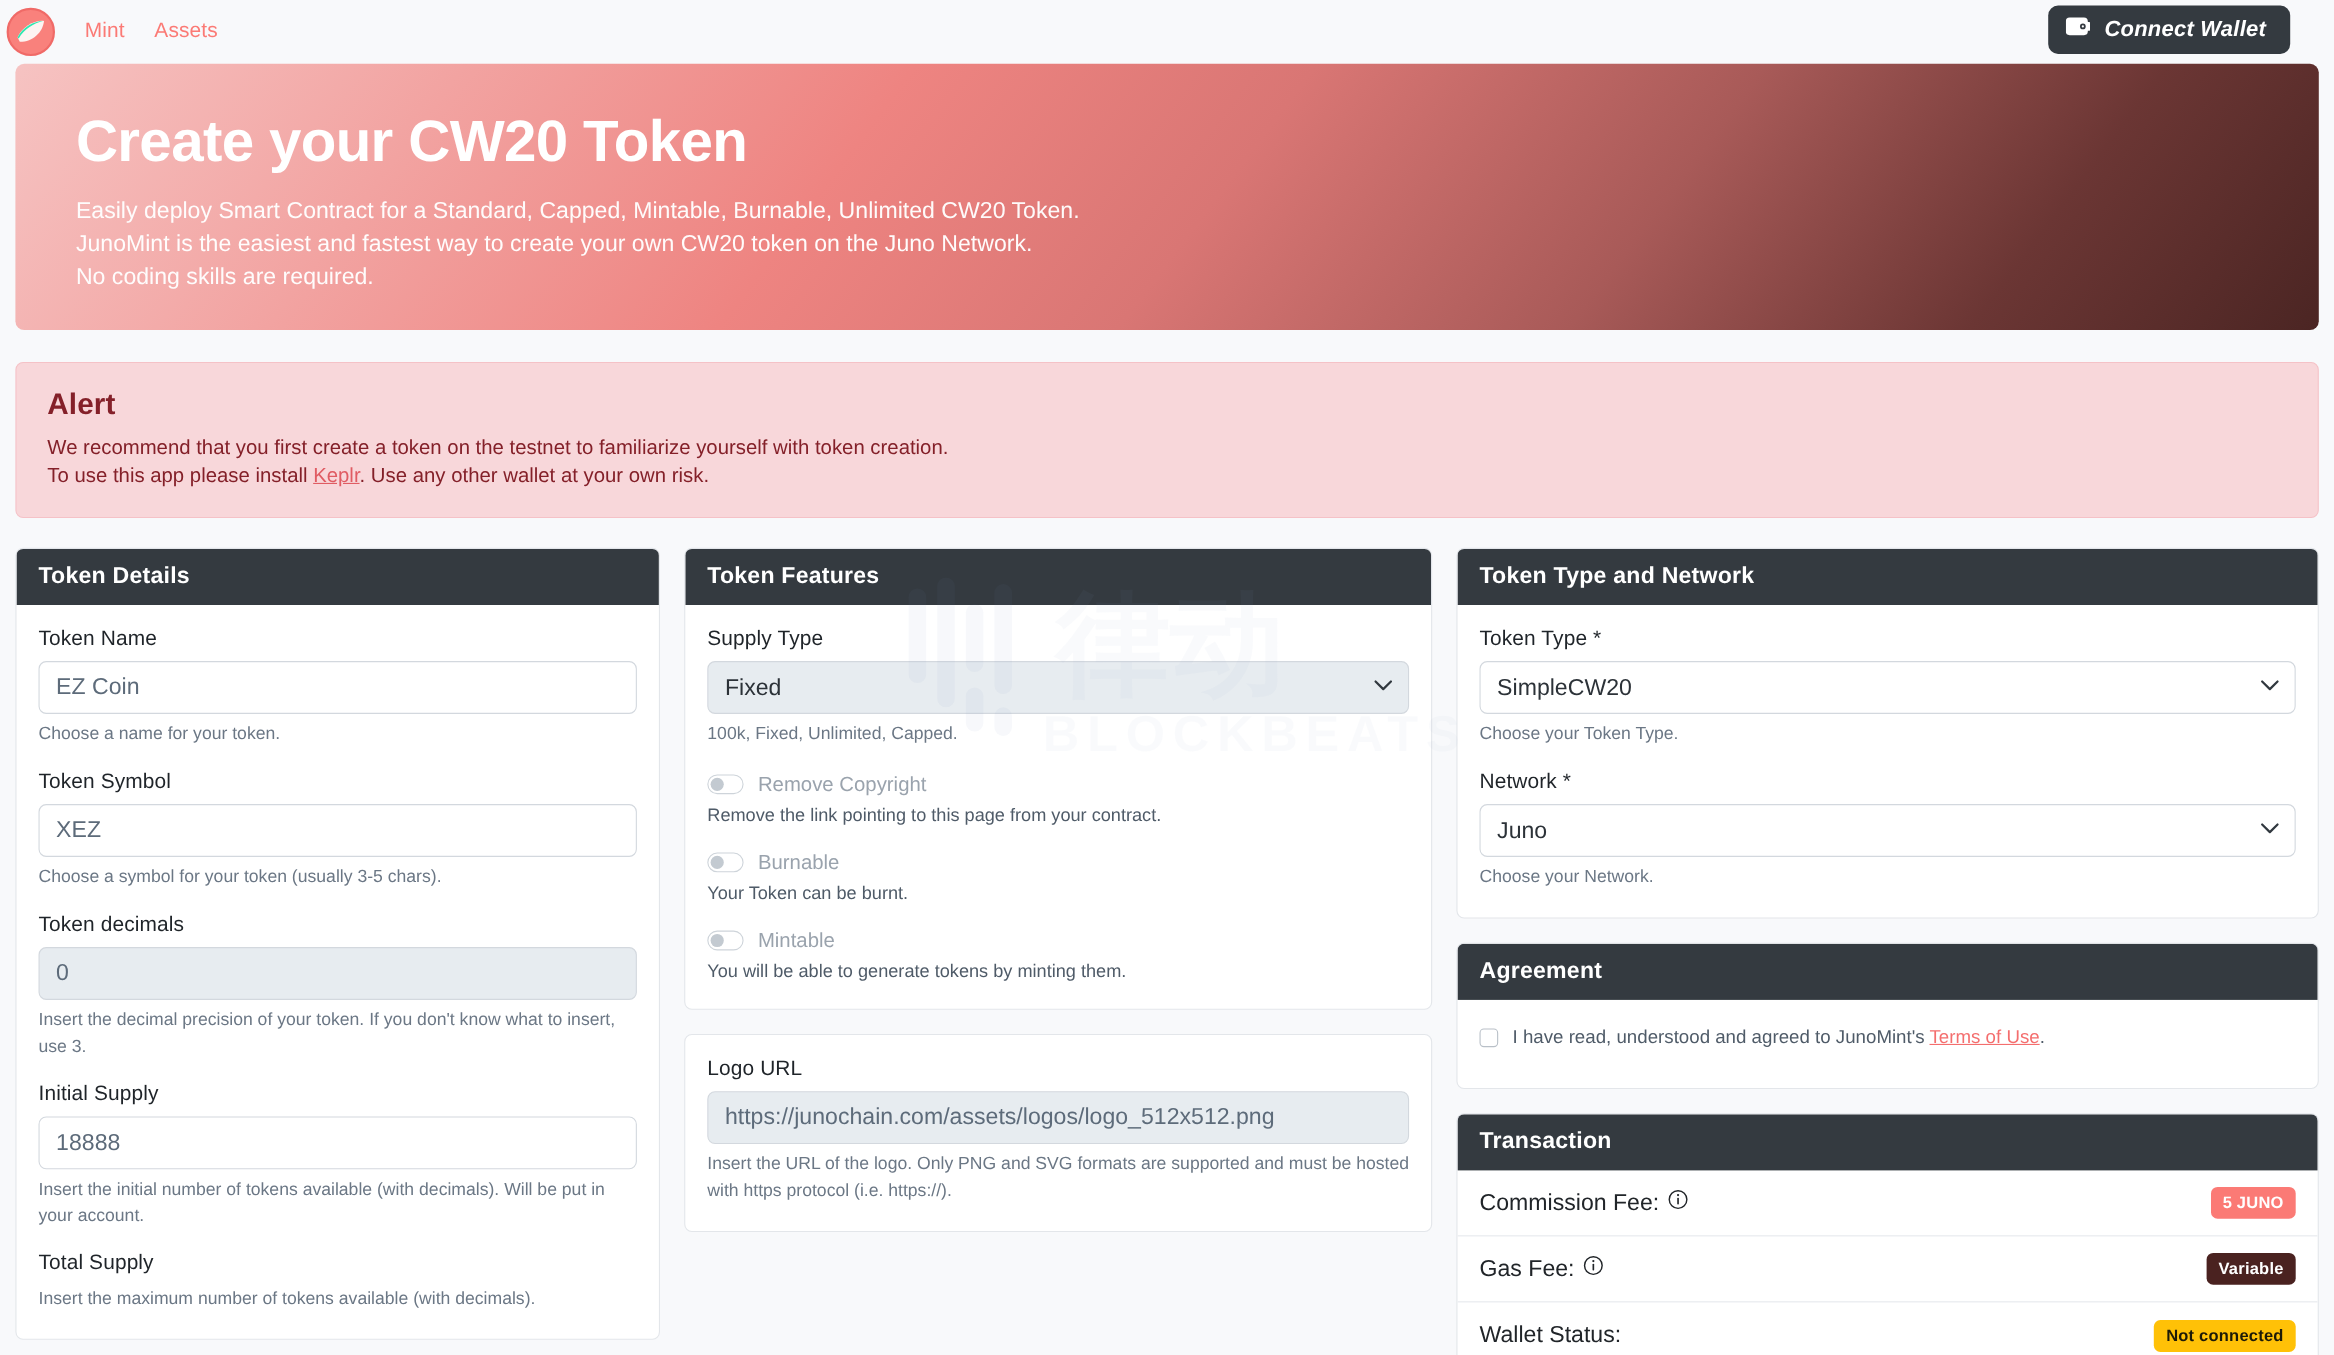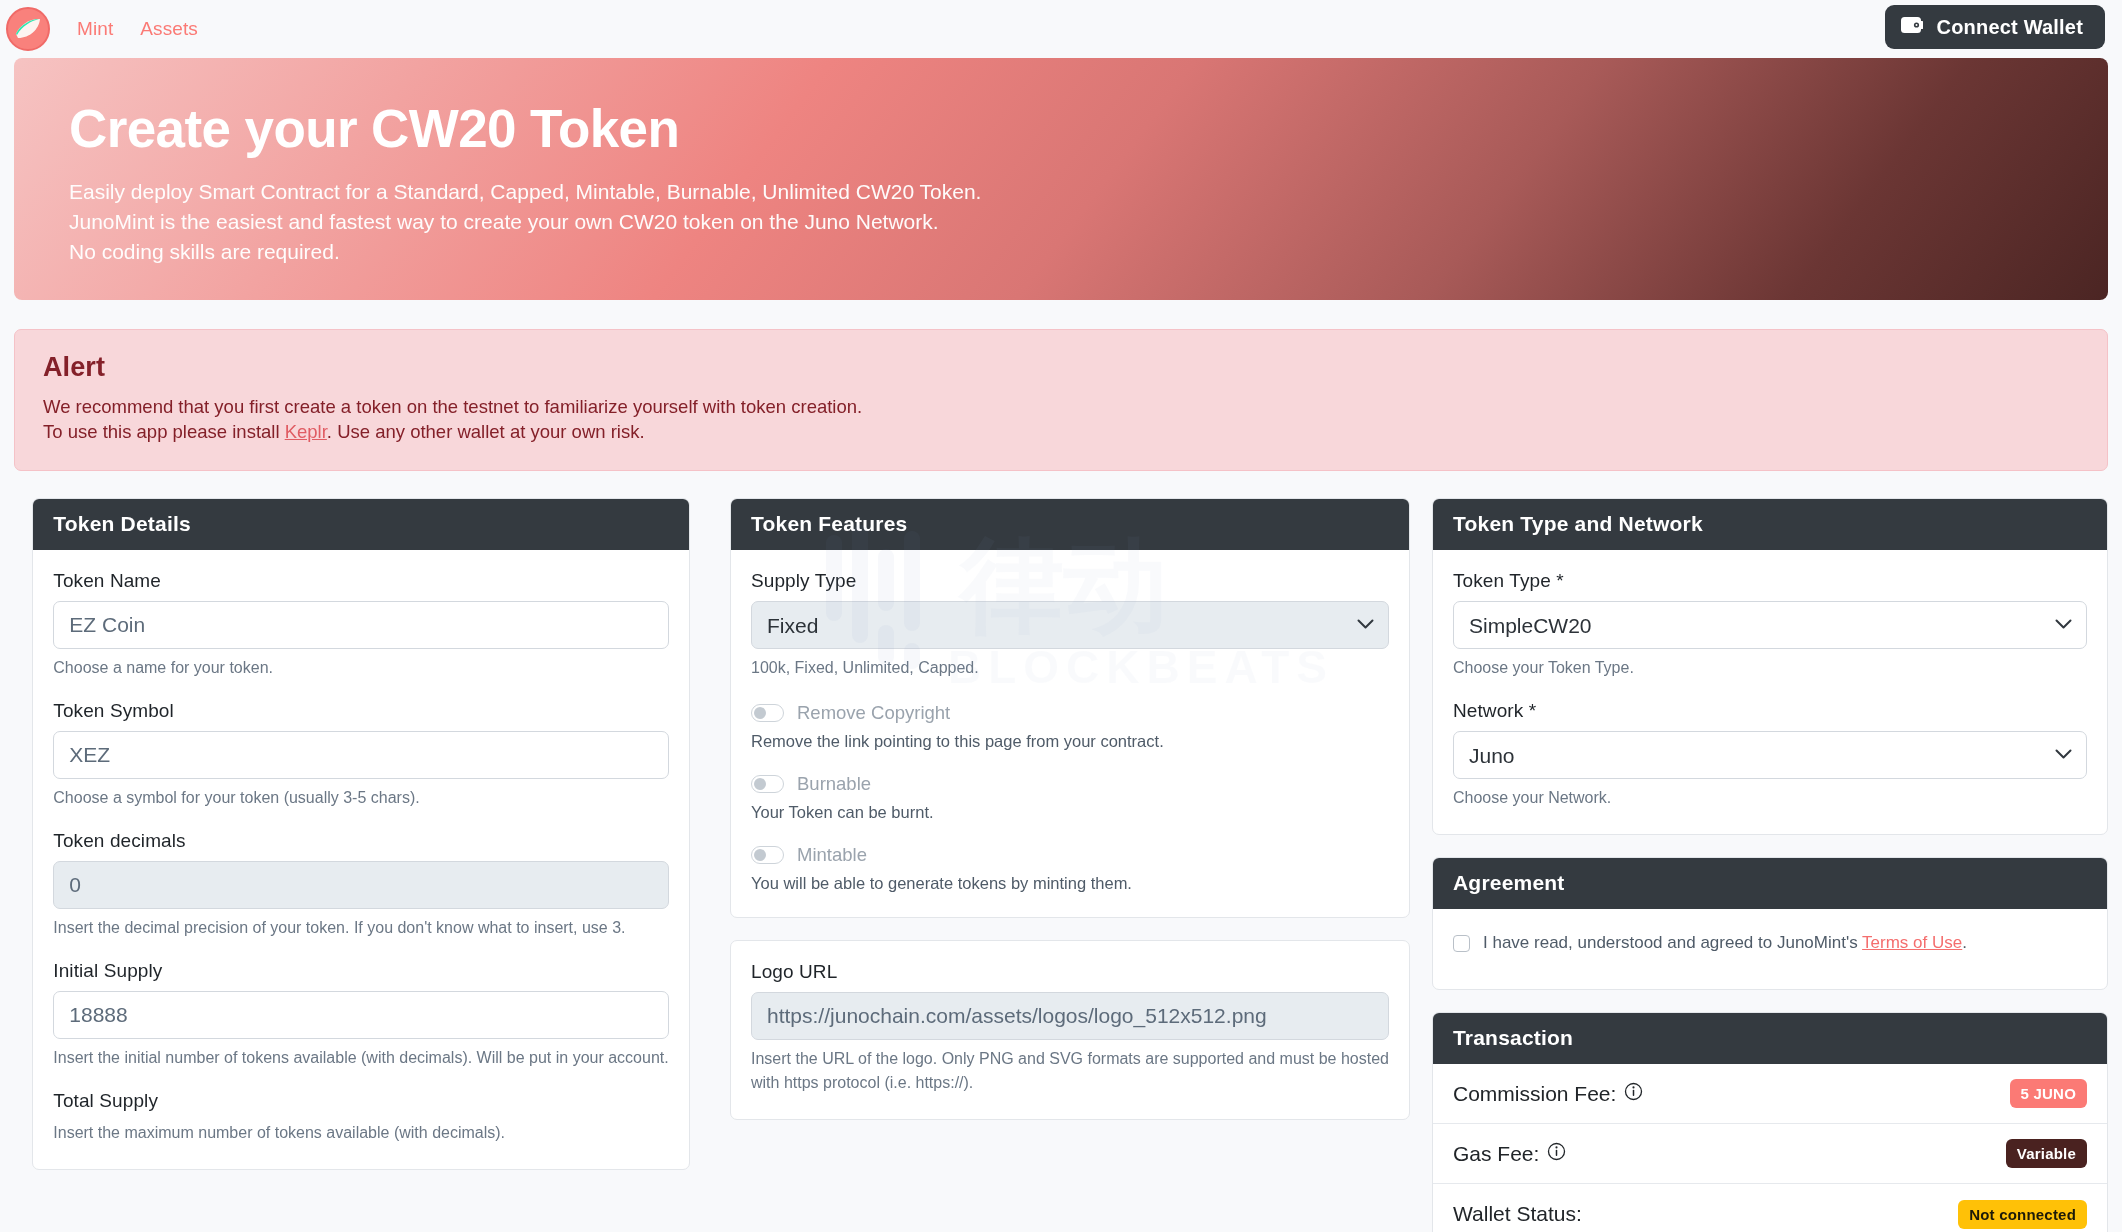--- a/index.html
+++ b/index.html
@@ -25,28 +25,29 @@
     display: flex; align-items: center; justify-content: center;
     flex: 0 0 auto;
     overflow: hidden;
   }
   .nav-links { display: flex; align-items: center; gap: 27px; margin-left: 27px; }
   .nav-link {
     color: #fb7a75; font-size: 19px; letter-spacing: .1px;
     text-decoration: none; cursor: pointer;
   }
   .connect-wallet {
-    position: absolute; right: 17px; top: 5px;
+    position: absolute; right: 40px; top: 5px;
     height: 44px; padding: 0 22px 0 16px;
     background: #343a40; color: #fff;
     border: none; border-radius: 9px;
     display: flex; align-items: center; gap: 13px;
     font-size: 20px; font-weight: 700; letter-spacing: .2px;
     cursor: pointer;
     font-family: "Liberation Sans", sans-serif;
+    font-style: italic;
   }
   .wallet-icon { display: block; }
 
   
   .hero {
     margin: 0 14px;
     height: 242px;
     border-radius: 8px;
     background: linear-gradient(127deg,
        #f6c3c2 0%, #f2a3a1 18%, #ee8481 36%,
@@ -75,21 +76,21 @@
   .alert p { font-size: 18.5px; line-height: 25px; }
   .alert a { color: #e05c63; text-decoration: underline; }
 
   
   .grid {
     display: flex; gap: 22px;
     padding: 27px 14px 0 14px;
     align-items: flex-start;
   }
   .col { display: flex; flex-direction: column; gap: 22px; }
-  .col-left   { width: 694px; align-items: center; }
+  .col-left   { width: 586px; }
   .col-mid    { width: 680px; }
   .col-right  { width: 690px; flex: 1; }
 
   .card {
     background: #fff;
     border: 1px solid #e3e6ea;
     border-radius: 7px;
     overflow: hidden;
   }
   .card-head {

